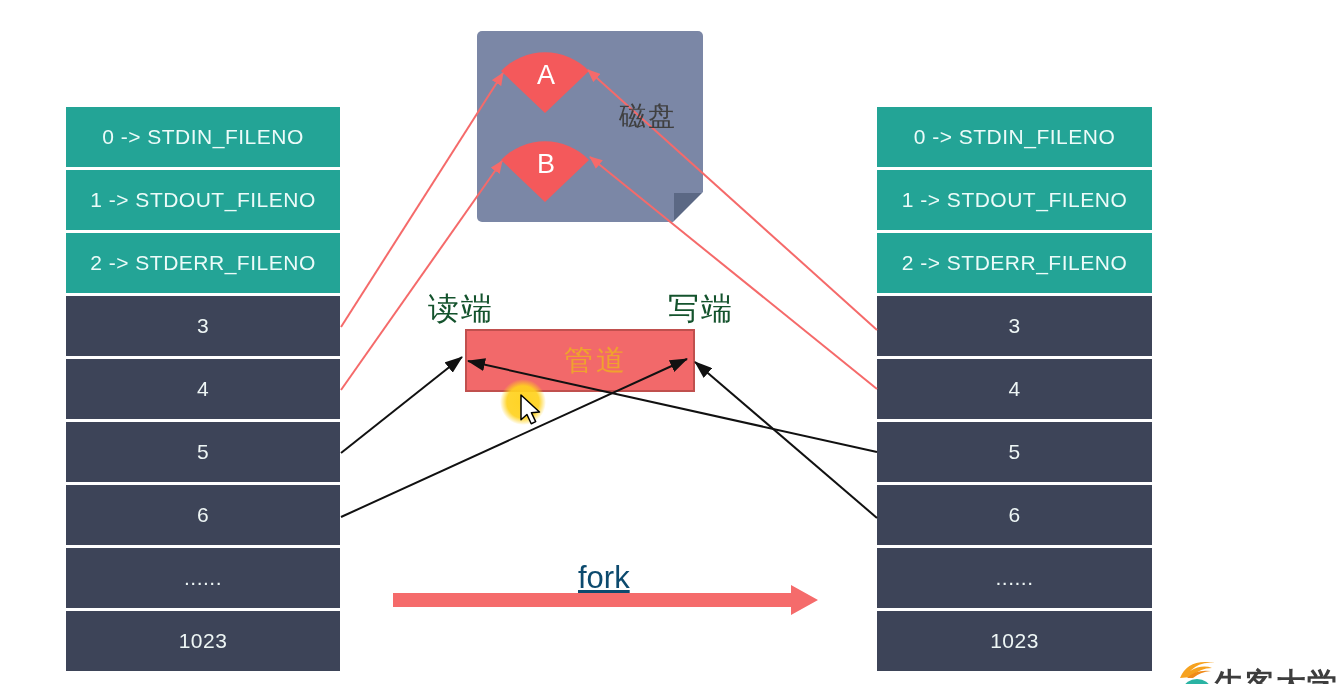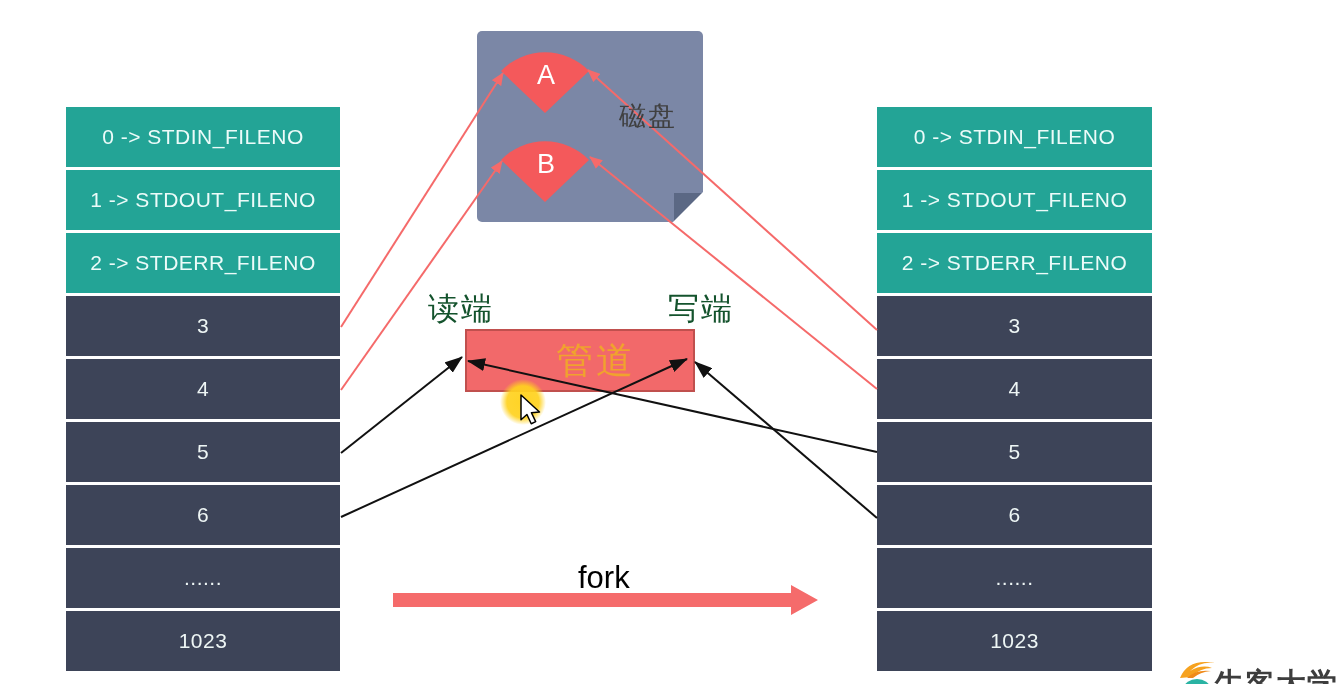--- a/index.html
+++ b/index.html
@@ -24,27 +24,27 @@
     border-top:29px solid #5b6884;border-right:29px solid transparent;}
   .disk-label{position:absolute;left:619px;top:98px;font-size:27px;color:#404040;letter-spacing:2px;z-index:6;}
   .fan-label{position:absolute;width:30px;text-align:center;font-size:27px;color:#ffffff;z-index:6;}
   .fan-label.a{left:531px;top:60px;}
   .fan-label.b{left:531px;top:149px;}
   
   .pipe{
     position:absolute;left:465px;top:329px;width:230px;height:63px;box-sizing:border-box;
     background:#f2696a;border:2px solid #c0504e;z-index:2;
     display:flex;align-items:center;justify-content:center;padding-left:32px;
-    font-size:37px;color:#f0a22e;letter-spacing:3px;
+    font-size:29px;color:#f0a22e;letter-spacing:3px;
   }
   .end-label{position:absolute;top:288px;font-size:31px;color:#14532d;letter-spacing:2px;z-index:6;}
   .end-label.read{left:428px;}
   .end-label.write{left:668px;}
   
-  .fork-label{position:absolute;left:578px;top:560px;font-size:31px;color:#000000;z-index:6;}
+  .fork-label{position:absolute;left:578px;top:560px;font-size:31px;color:#0c4a6e;z-index:6;text-decoration:underline;}
   
   .logo-text{position:absolute;left:1214px;top:664px;font-size:30px;font-weight:bold;color:#3d3d3d;letter-spacing:1px;white-space:nowrap;z-index:6;}
   .logo-icon{position:absolute;left:1178px;top:656px;z-index:6;}
   
   #overlay{position:absolute;left:0;top:0;z-index:5;pointer-events:none;}
 </style>
 </head>
 <body>
 
 <div id="canvas">

